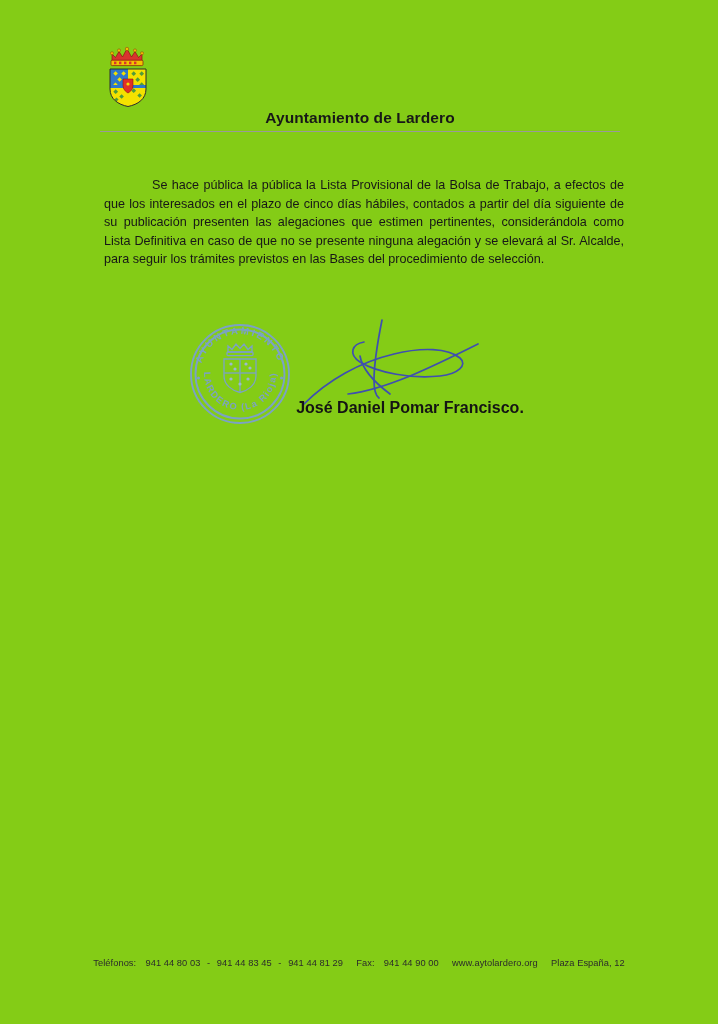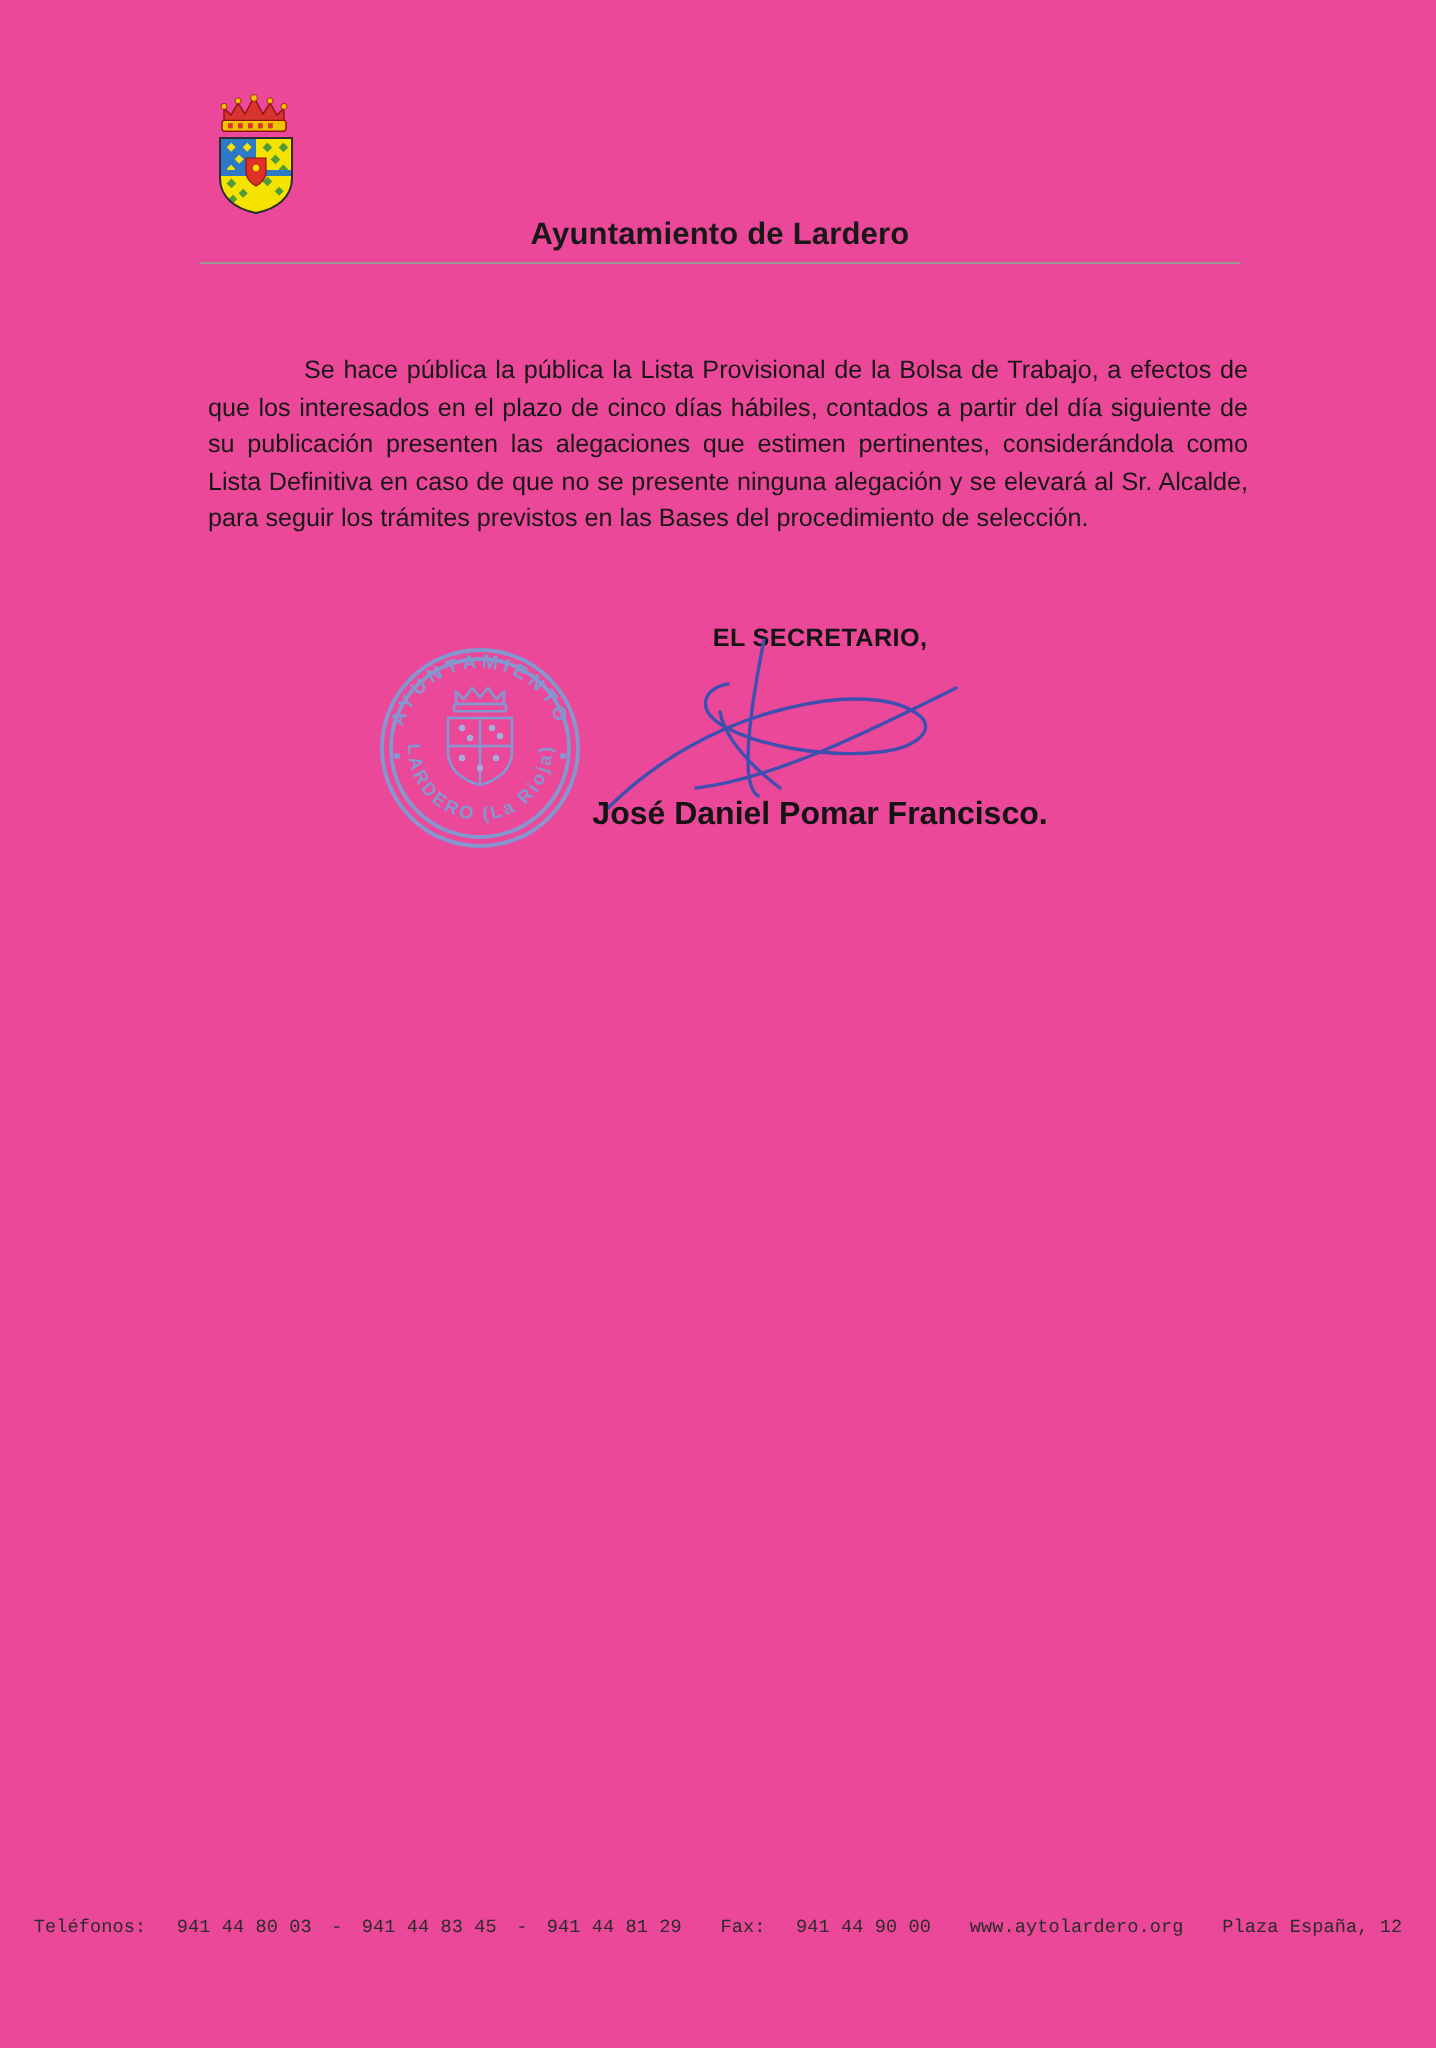--- a/index.html
+++ b/index.html
@@ -14,21 +14,21 @@
     position: relative;
     overflow: hidden;
     font-family: "Liberation Sans", sans-serif;
     color: #1a1a1a;
     -webkit-font-smoothing: antialiased;
   }
 
   .page {
     position: absolute;
     inset: 0;
-    background: #ec4899;
+    background: #84cc16;
   }
 
   
   .header {
     position: absolute;
     left: 0;
     top: 0;
     width: 718px;
     height: 140px;
   }
@@ -138,21 +138,20 @@
   .footer {
     position: absolute;
     left: 0;
     top: 958px;
     width: 718px;
     text-align: center;
     font-size: 9.3px;
     color: #2b2b2b;
     letter-spacing: .05px;
     white-space: nowrap;
-    font-family: Liberation Mono, monospace;
   }
   .footer .sep { display: inline-block; width: 4px; }
 </style>
 </head>
 <body>
 
 <div class="page">
 
   <div class="header">
 
@@ -218,21 +217,20 @@
     <div class="header-title">Ayuntamiento de Lardero</div>
 
     <div class="header-rule"></div>
   </div>
 
   <div class="body-block">
     <p class="paragraph">Se hace pública la pública la Lista Provisional de la Bolsa de Trabajo, a efectos de que los interesados en el plazo de cinco días hábiles, contados a partir del día siguiente de su publicación presenten las alegaciones que estimen pertinentes, considerándola como Lista Definitiva en caso de que no se presente ninguna alegación y se elevará al Sr.  Alcalde, para seguir los trámites previstos en las Bases del procedimiento de selección.</p>
   </div>
 
 
-  <div class="signer-role">EL SECRETARIO,</div>
 
   <div class="stamp">
     <svg viewBox="0 0 108 108" xmlns="http://www.w3.org/2000/svg">
       <defs>
         <path id="arcTop" d="M 14,54 A 40,40 0 0 1 94,54"></path>
         <path id="arcBottom" d="M 18,54 A 36,36 0 0 0 90,54"></path>
       </defs>
       <g fill="none" stroke="#7b9fd4" stroke-width="1.9">
         <circle cx="54" cy="54" r="49"></circle>
         <circle cx="54" cy="54" r="44.5"></circle>

